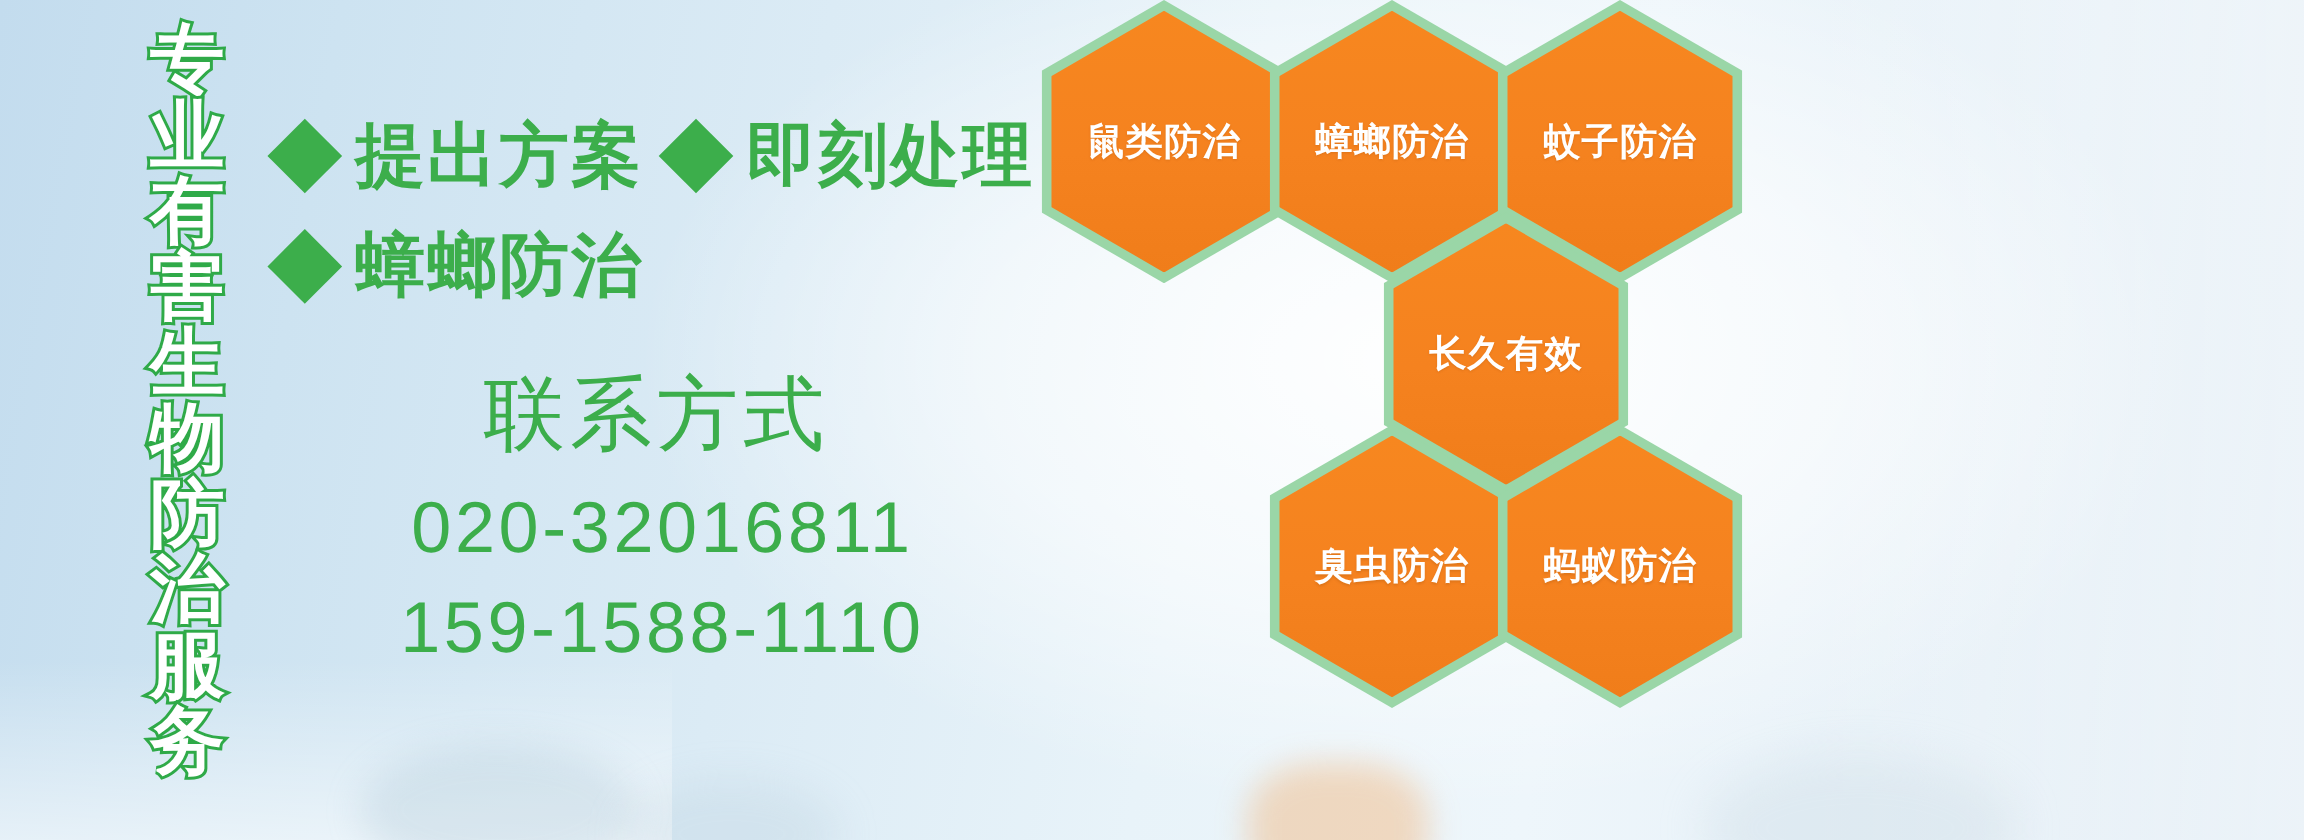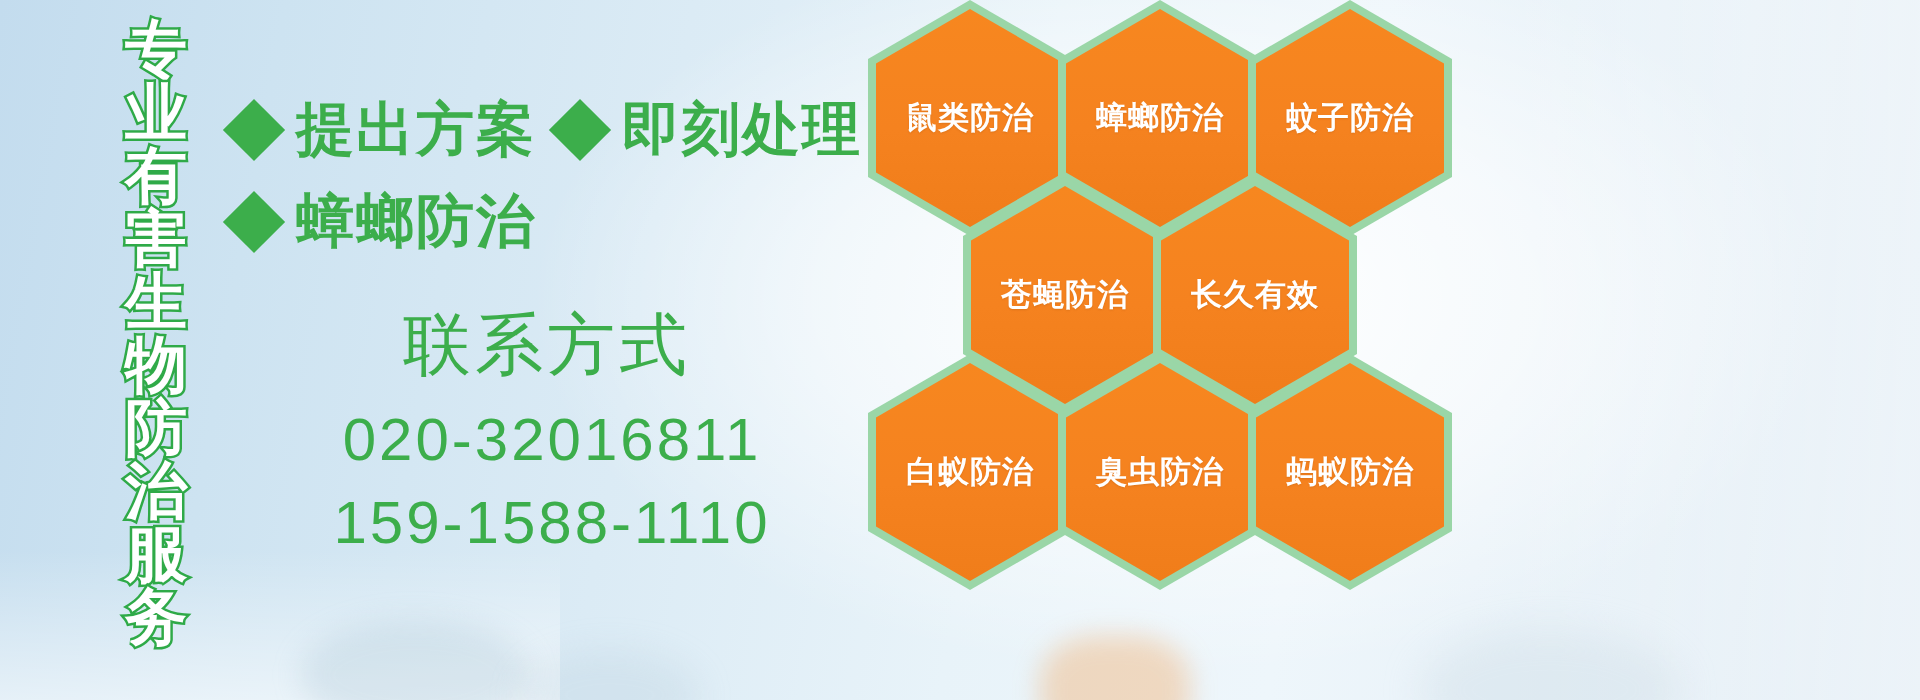--- a/index.html
+++ b/index.html
@@ -159,37 +159,27 @@
         <span class="hex-label">蟑螂防治</span>
       </div>
     </div>
 
     <div class="hex" style="left:386px;top:40px;">
       <div class="hex-inner">
         <span class="hex-label">蚊子防治</span>
       </div>
     </div>
 
-    <div class="hex" style="left:101px;top:217px;">
-      <div class="hex-inner">
-        <span class="hex-label">苍蝇防治</span>
-      </div>
-    </div>
 
     <div class="hex" style="left:291px;top:217px;">
       <div class="hex-inner">
         <span class="hex-label">长久有效</span>
       </div>
     </div>
 
-    <div class="hex" style="left:6px;top:394px;">
-      <div class="hex-inner">
-        <span class="hex-label">白蚁防治</span>
-      </div>
-    </div>
 
     <div class="hex" style="left:196px;top:394px;">
       <div class="hex-inner">
         <span class="hex-label">臭虫防治</span>
       </div>
     </div>
 
     <div class="hex" style="left:386px;top:394px;">
       <div class="hex-inner">
         <span class="hex-label">蚂蚁防治</span>

